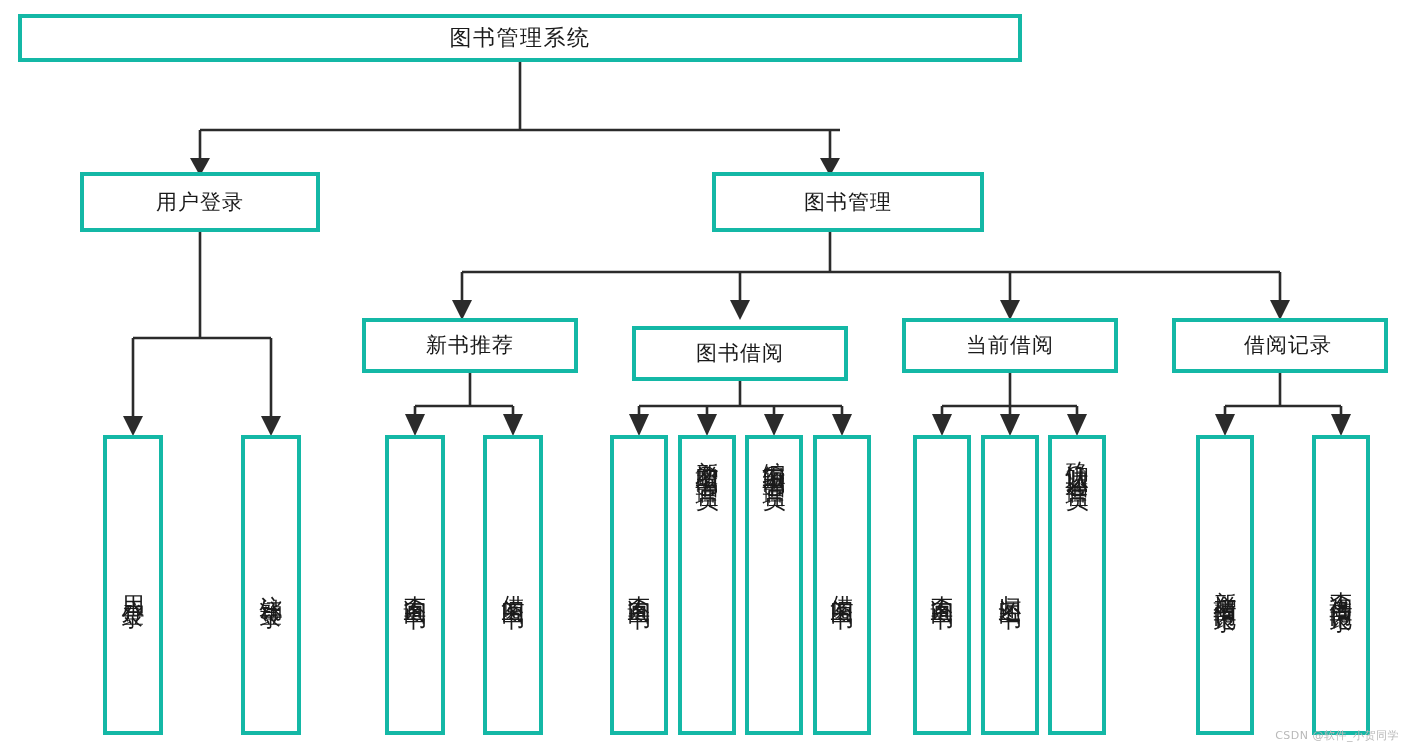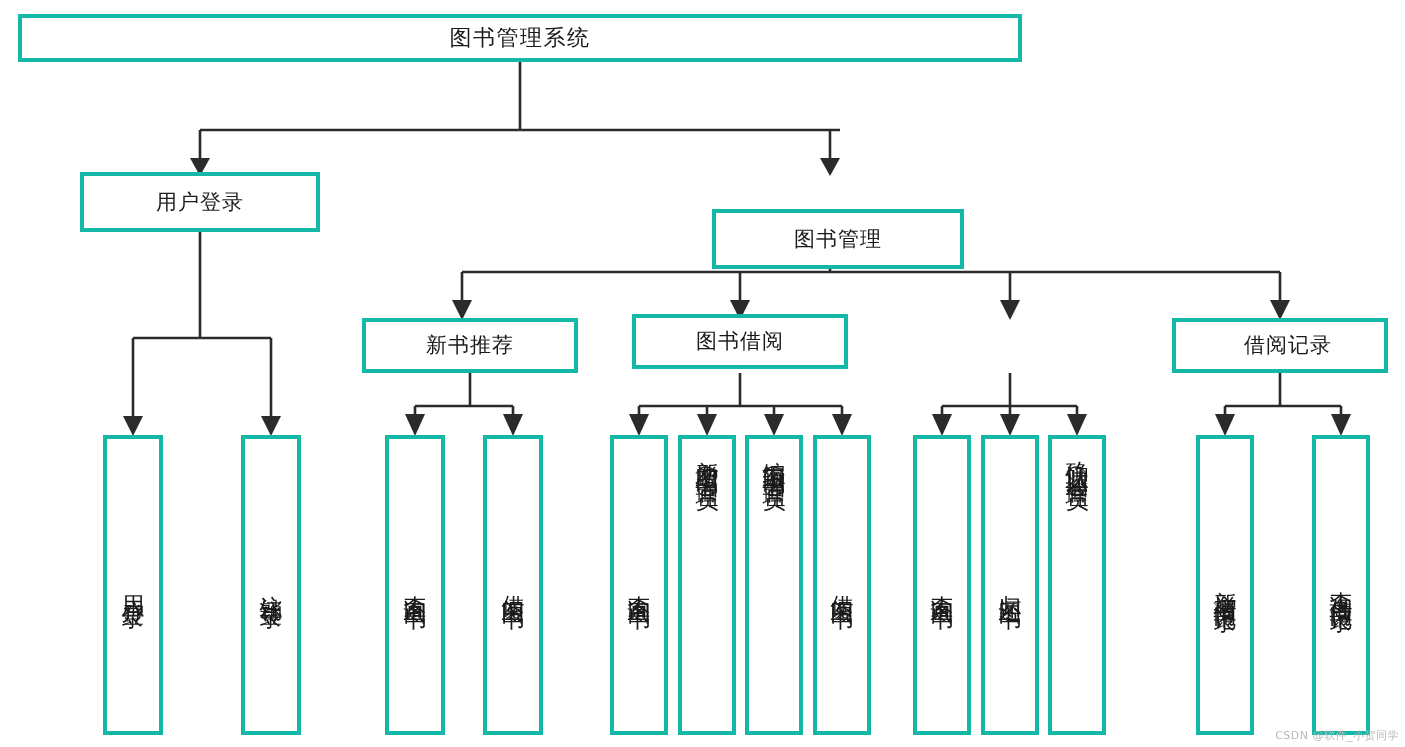--- a/index.html
+++ b/index.html
@@ -126,29 +126,32 @@
     <path d="M 1331 414 L 1351 414 L 1341 436 z" fill="#2b2b2b"></path>
   </svg>
 
   <div class="node h root" style="left:18px;top:14px;width:1004px;height:48px;">
     <span class="lbl">图书管理系统</span>
   </div>
 
   <div class="node h" style="left:80px;top:172px;width:240px;height:60px;">
     <span class="lbl">用户登录</span>
   </div>
-  <div class="node h" style="left:712px;top:172px;width:252px;height:60px;margin-top:37px;">
+  <div class="node h" style="left:712px;top:172px;width:272px;height:60px;">
     <span class="lbl">图书管理</span>
   </div>
 
   <div class="node h" style="left:362px;top:318px;width:216px;height:55px;">
     <span class="lbl">新书推荐</span>
   </div>
-  <div class="node h" style="left:632px;top:314px;width:216px;height:55px;">
+  <div class="node h" style="left:632px;top:326px;width:216px;height:55px;">
     <span class="lbl">图书借阅</span>
+  </div>
+  <div class="node h" style="left:902px;top:318px;width:216px;height:55px;">
+    <span class="lbl">当前借阅</span>
   </div>
   <div class="node h" style="left:1172px;top:318px;width:216px;height:55px;padding-left:16px;">
     <span class="lbl">借阅记录</span>
   </div>
 
   <div class="node v mid" style="left:103px;top:435px;width:60px;height:300px;">
     <span class="lbl">用户登录</span>
   </div>
   <div class="node v mid" style="left:241px;top:435px;width:60px;height:300px;">
     <span class="lbl">注销登录</span>

